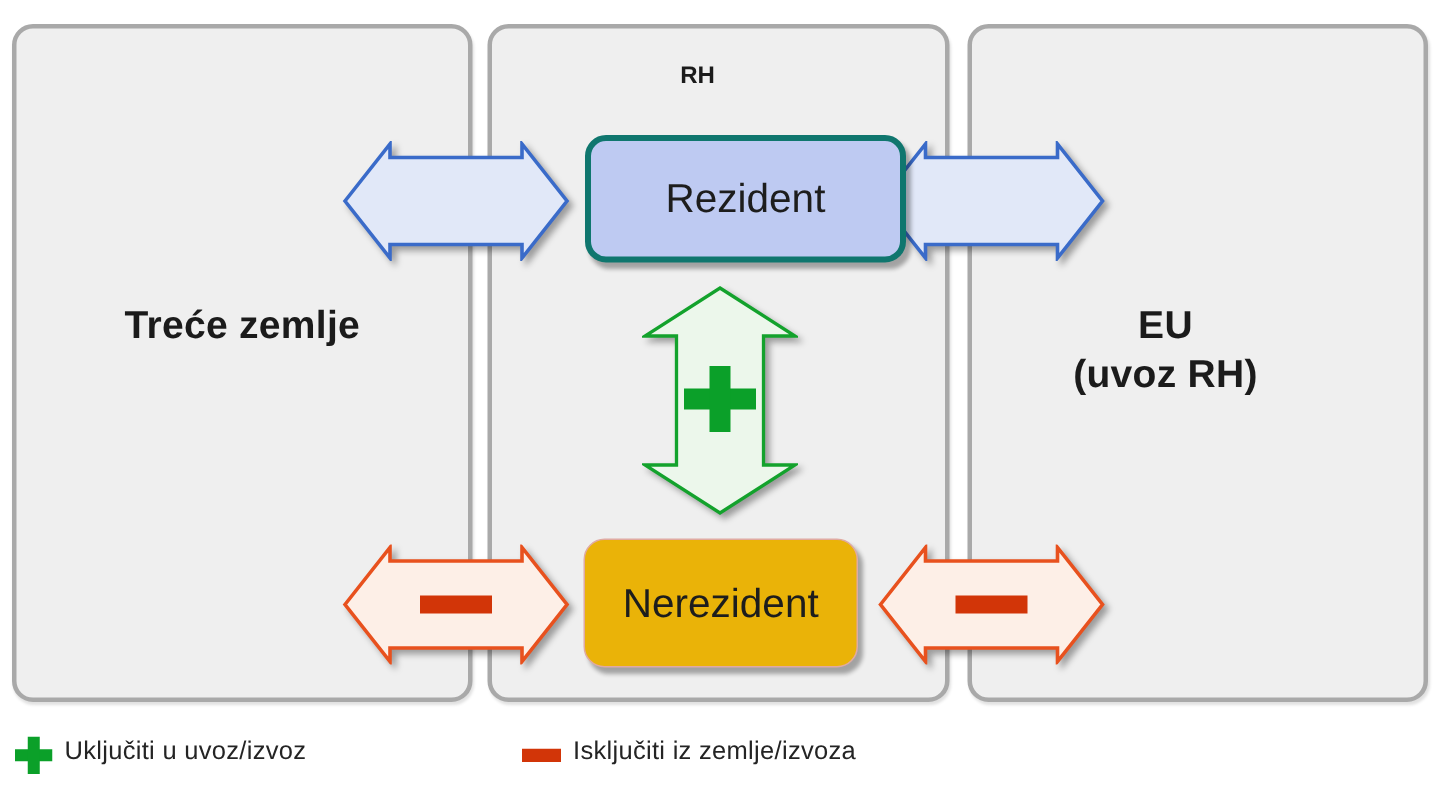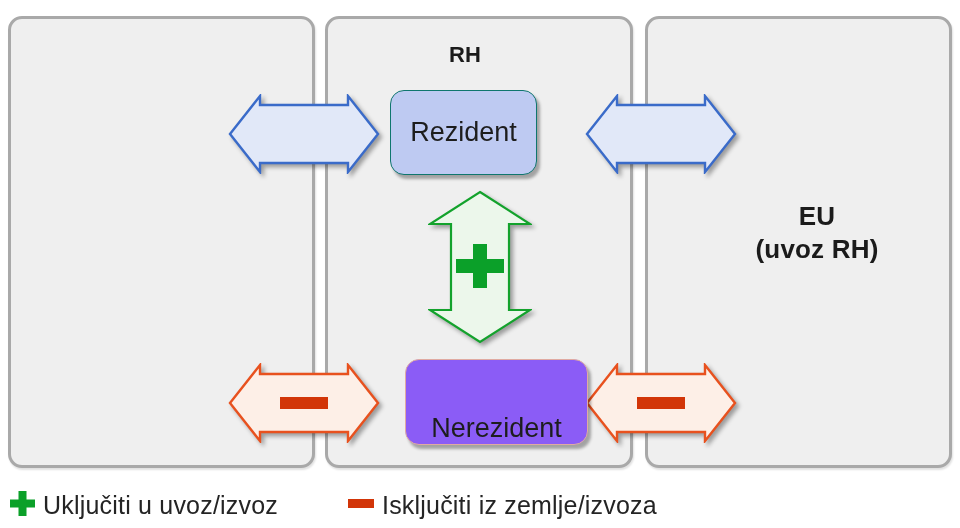--- a/index.html
+++ b/index.html
@@ -14,65 +14,66 @@
     box-shadow:1px 2px 2px rgba(0,0,0,0.12);
   }
   #panel-third{left:8px;width:307px;}
   #panel-rh{left:325px;width:308px;}
   #panel-eu{left:645px;width:307px;}
   .panel-label{
     position:absolute;text-align:center;color:#1b1b1b;font-weight:bold;
     font-size:26px;line-height:33px;letter-spacing:0.2px;
   }
   #label-third{left:8px;width:307px;top:200px;}
-  #label-eu{left:645px;width:264px;top:200px;padding-left:40px;}
+  #label-eu{left:645px;width:264px;top:200px;}
   #label-rh{
     position:absolute;left:325px;width:280px;top:42px;text-align:center;
-    color:#1b1b1b;font-weight:bold;font-size:22px;
+    color:#1b1b1b;font-weight:bold;font-size:16px;
   }
   .node{
     position:absolute;box-sizing:border-box;border-radius:14px;
     display:flex;align-items:center;justify-content:center;
     font-size:27px;color:#1d1d1d;
     box-shadow:3px 4px 3px rgba(0,0,0,0.32);
   }
   #node-resident{
-    left:390px;top:90px;width:147px;height:85px;
-    background:#becaf2;border:1px solid #0f766e;
+    left:390px;top:90px;width:214px;height:85px;
+    background:#becaf2;border:4px solid #0f766e;
   }
   #node-nonresident{
-    left:405px;top:359px;width:183px;height:86px;
-    background:#8b5cf6;border:1px solid #e0aaa2;align-items:flex-end;
+    left:389px;top:359px;width:183px;height:86px;
+    background:#eab308;border:1px solid #e0aaa2;
   }
   .arrow{position:absolute;filter:drop-shadow(3px 3px 2px rgba(0,0,0,0.35));}
   #arrow-res-third{left:228px;top:94px;}
   #arrow-res-eu{left:585px;top:94px;}
   #arrow-nonres-third{left:228px;top:363px;}
   #arrow-nonres-eu{left:585px;top:363px;}
   #arrow-res-nonres{left:428px;top:190px;}
   .legend-text{
-    position:absolute;font-size:25px;color:#242424;letter-spacing:0.2px;
+    position:absolute;font-size:17px;color:#242424;letter-spacing:0.2px;
   }
   #legend-include-label{left:43px;top:491px;}
   #legend-exclude-label{left:382px;top:491px;}
   .legend-icon{position:absolute;}
   #legend-plus-icon{left:10px;top:491px;}
   #legend-minus-icon{left:348px;top:499px;}
 </style>
 </head>
 <body>
 
 <div id="stage">
 
   <div class="panel" id="panel-third"></div>
   <div class="panel" id="panel-rh"></div>
   <div class="panel" id="panel-eu"></div>
 
   <div id="label-rh">RH</div>
   <div class="panel-label" id="label-third">
+    <div>Treće zemlje</div>
   </div>
   <div class="panel-label" id="label-eu">
     <div>EU</div>
     <div>(uvoz RH)</div>
   </div>
 
   <svg class="arrow" id="arrow-res-third" width="152" height="80" viewBox="0 0 152 80">
     <path d="M2,40 L32,2 L32,11 L120,11 L120,2 L150,40 L120,78 L120,69 L32,69 L32,78 Z" fill="#e1e8f8" stroke="#3a6bc9" stroke-width="2.4" stroke-linejoin="miter"></path>
   </svg>
   <svg class="arrow" id="arrow-res-eu" width="152" height="80" viewBox="0 0 152 80">

